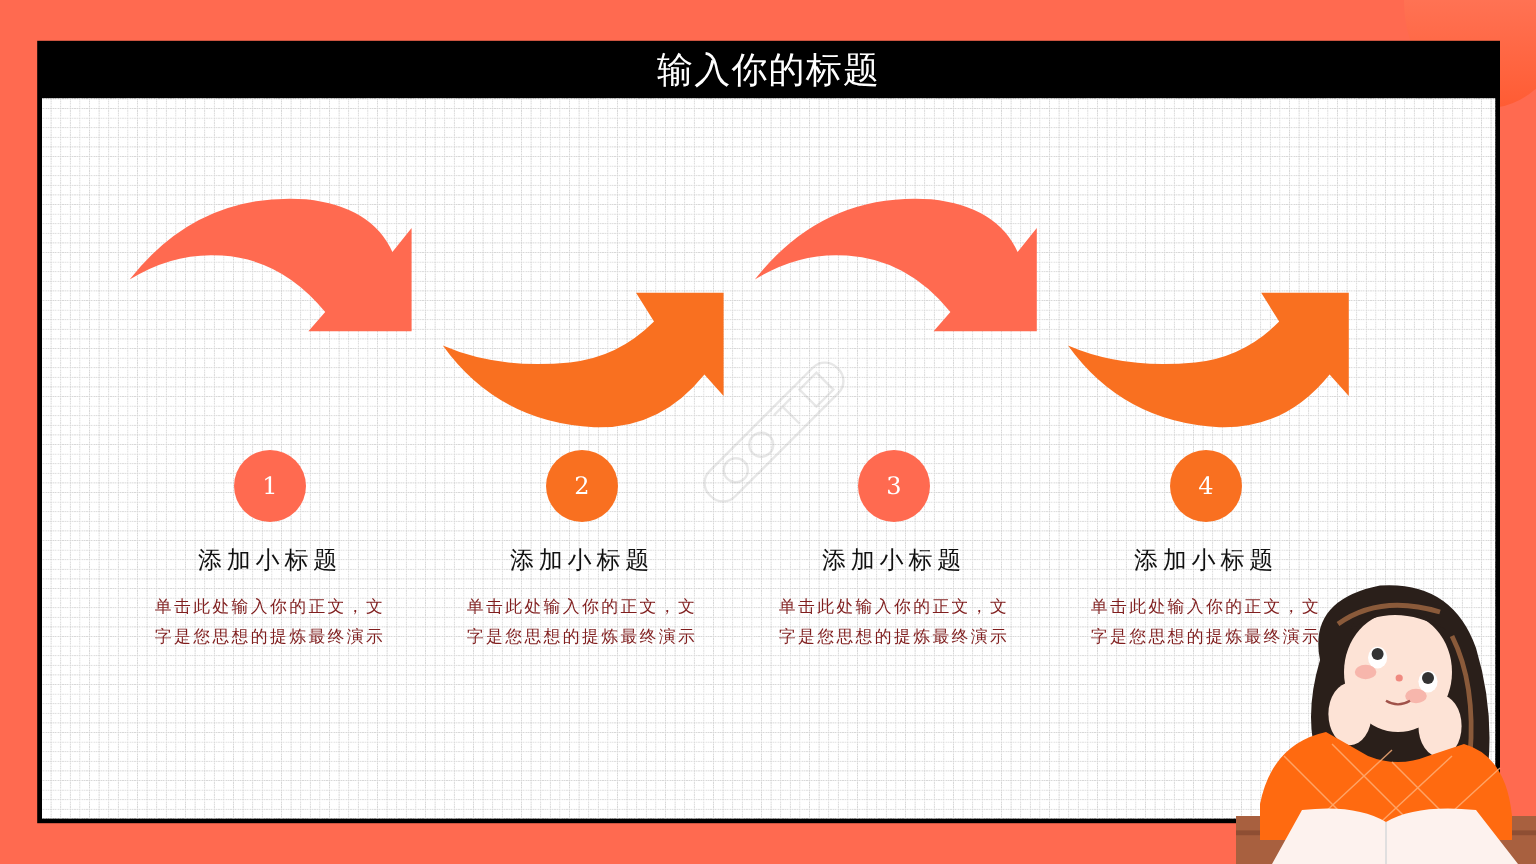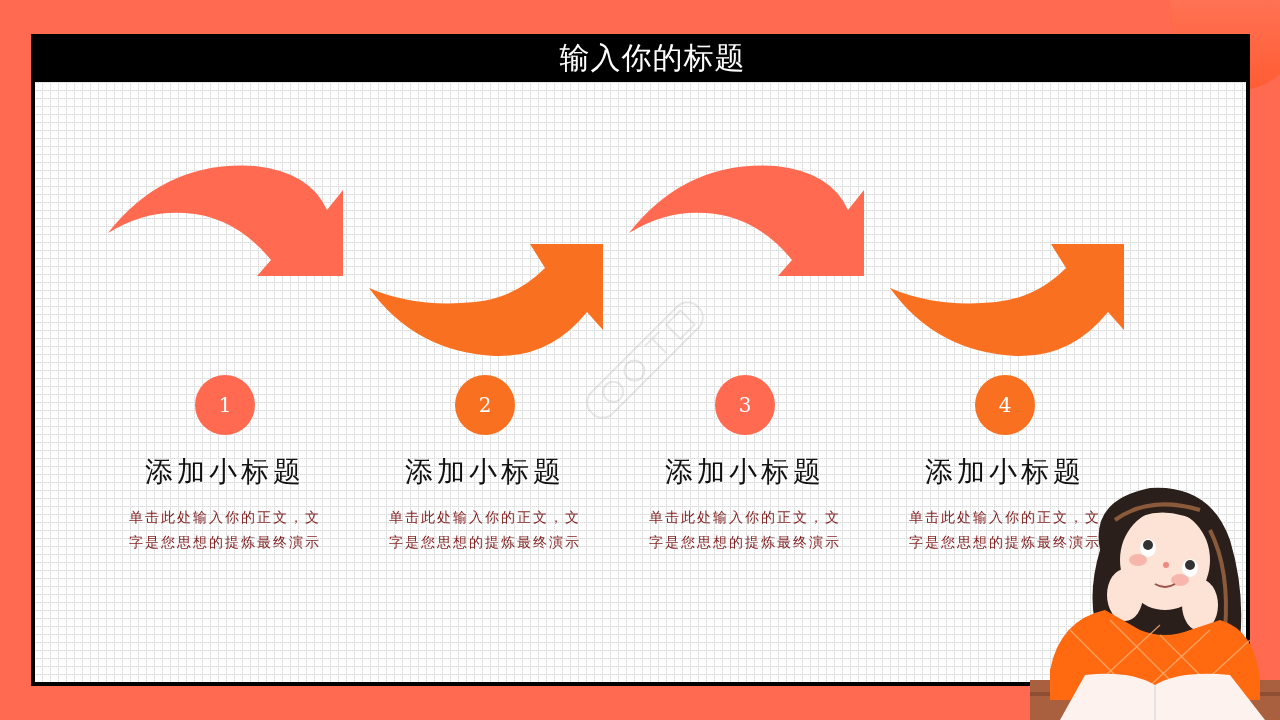--- a/index.html
+++ b/index.html
@@ -1,36 +1,36 @@
 <!DOCTYPE html>
 <html><head>
   <meta charset="utf-8">
   <style>
     html, body { margin:0; padding:0; }
     body { width:1280px; height:720px; overflow:hidden; position:relative; background:#FF6A50; font-family:"DejaVu Serif", serif; }
     .deco-circle { position:absolute; right:-30px; top:-90px; width:140px; height:180px; border-radius:50%;
       background:linear-gradient(180deg,#FF8C78 0%,#FF5A30 100%); opacity:0.9; }
     .frame { position:absolute; left:31px; top:34px; width:1219px; height:652px; background:#000; }
-    .title-bar { position:absolute; left:12px; top:0; width:100%; height:48px; display:flex; align-items:center; justify-content:center; }
+    .title-bar { position:absolute; left:0; top:0; width:100%; height:48px; display:flex; align-items:center; justify-content:center; }
     .title-text { color:#fff; font-size:30px; font-family:"DejaVu Serif", serif; letter-spacing:1px; }
     .content { position:absolute; left:4px; top:48px; width:1211px; height:600px; background-color:#fff;
       background-image:
         repeating-linear-gradient(0deg, transparent 0 7px, #d7d7d7 7px 8px),
         repeating-linear-gradient(90deg, transparent 0 7px, #d7d7d7 7px 8px);
       background-size:8px 8px; }
     .content::after { content:""; position:absolute; inset:0;
       background-image:
         repeating-linear-gradient(0deg, rgba(255,255,255,0.55) 0 1px, transparent 1px 2px),
         repeating-linear-gradient(90deg, rgba(255,255,255,0.55) 0 1px, transparent 1px 2px);
       pointer-events:none; }
     .arrow { position:absolute; z-index:2; }
     .step { position:absolute; z-index:3; width:240px; text-align:center; }
     .num { width:60px; height:60px; border-radius:50%; margin:0 auto; display:flex; align-items:center; justify-content:center;
       color:#fff; font-size:20px; font-family:"DejaVu Serif", serif; }
-    .step-title { margin-top:18px; font-size:28px; letter-spacing:4px; color:#111; font-family:"DejaVu Serif", serif; }
+    .step-title { margin-top:18px; font-size:20px; letter-spacing:4px; color:#111; font-family:"DejaVu Serif", serif; }
     .step-body { margin-top:14px; font-size:14px; line-height:25px; letter-spacing:2px; color:#7f1d1d; font-family:"DejaVu Sans", sans-serif; width:200px; margin-left:auto; margin-right:auto; }
     .watermark { position:absolute; left:560px; top:290px; width:170px; height:140px; z-index:1; opacity:0.35; }
     .girl { position:absolute; left:1030px; top:480px; width:250px; height:240px; z-index:5; }
   </style>
 </head>
 <body>
 
 <div class="deco-circle"></div>
 
 <div class="frame">

